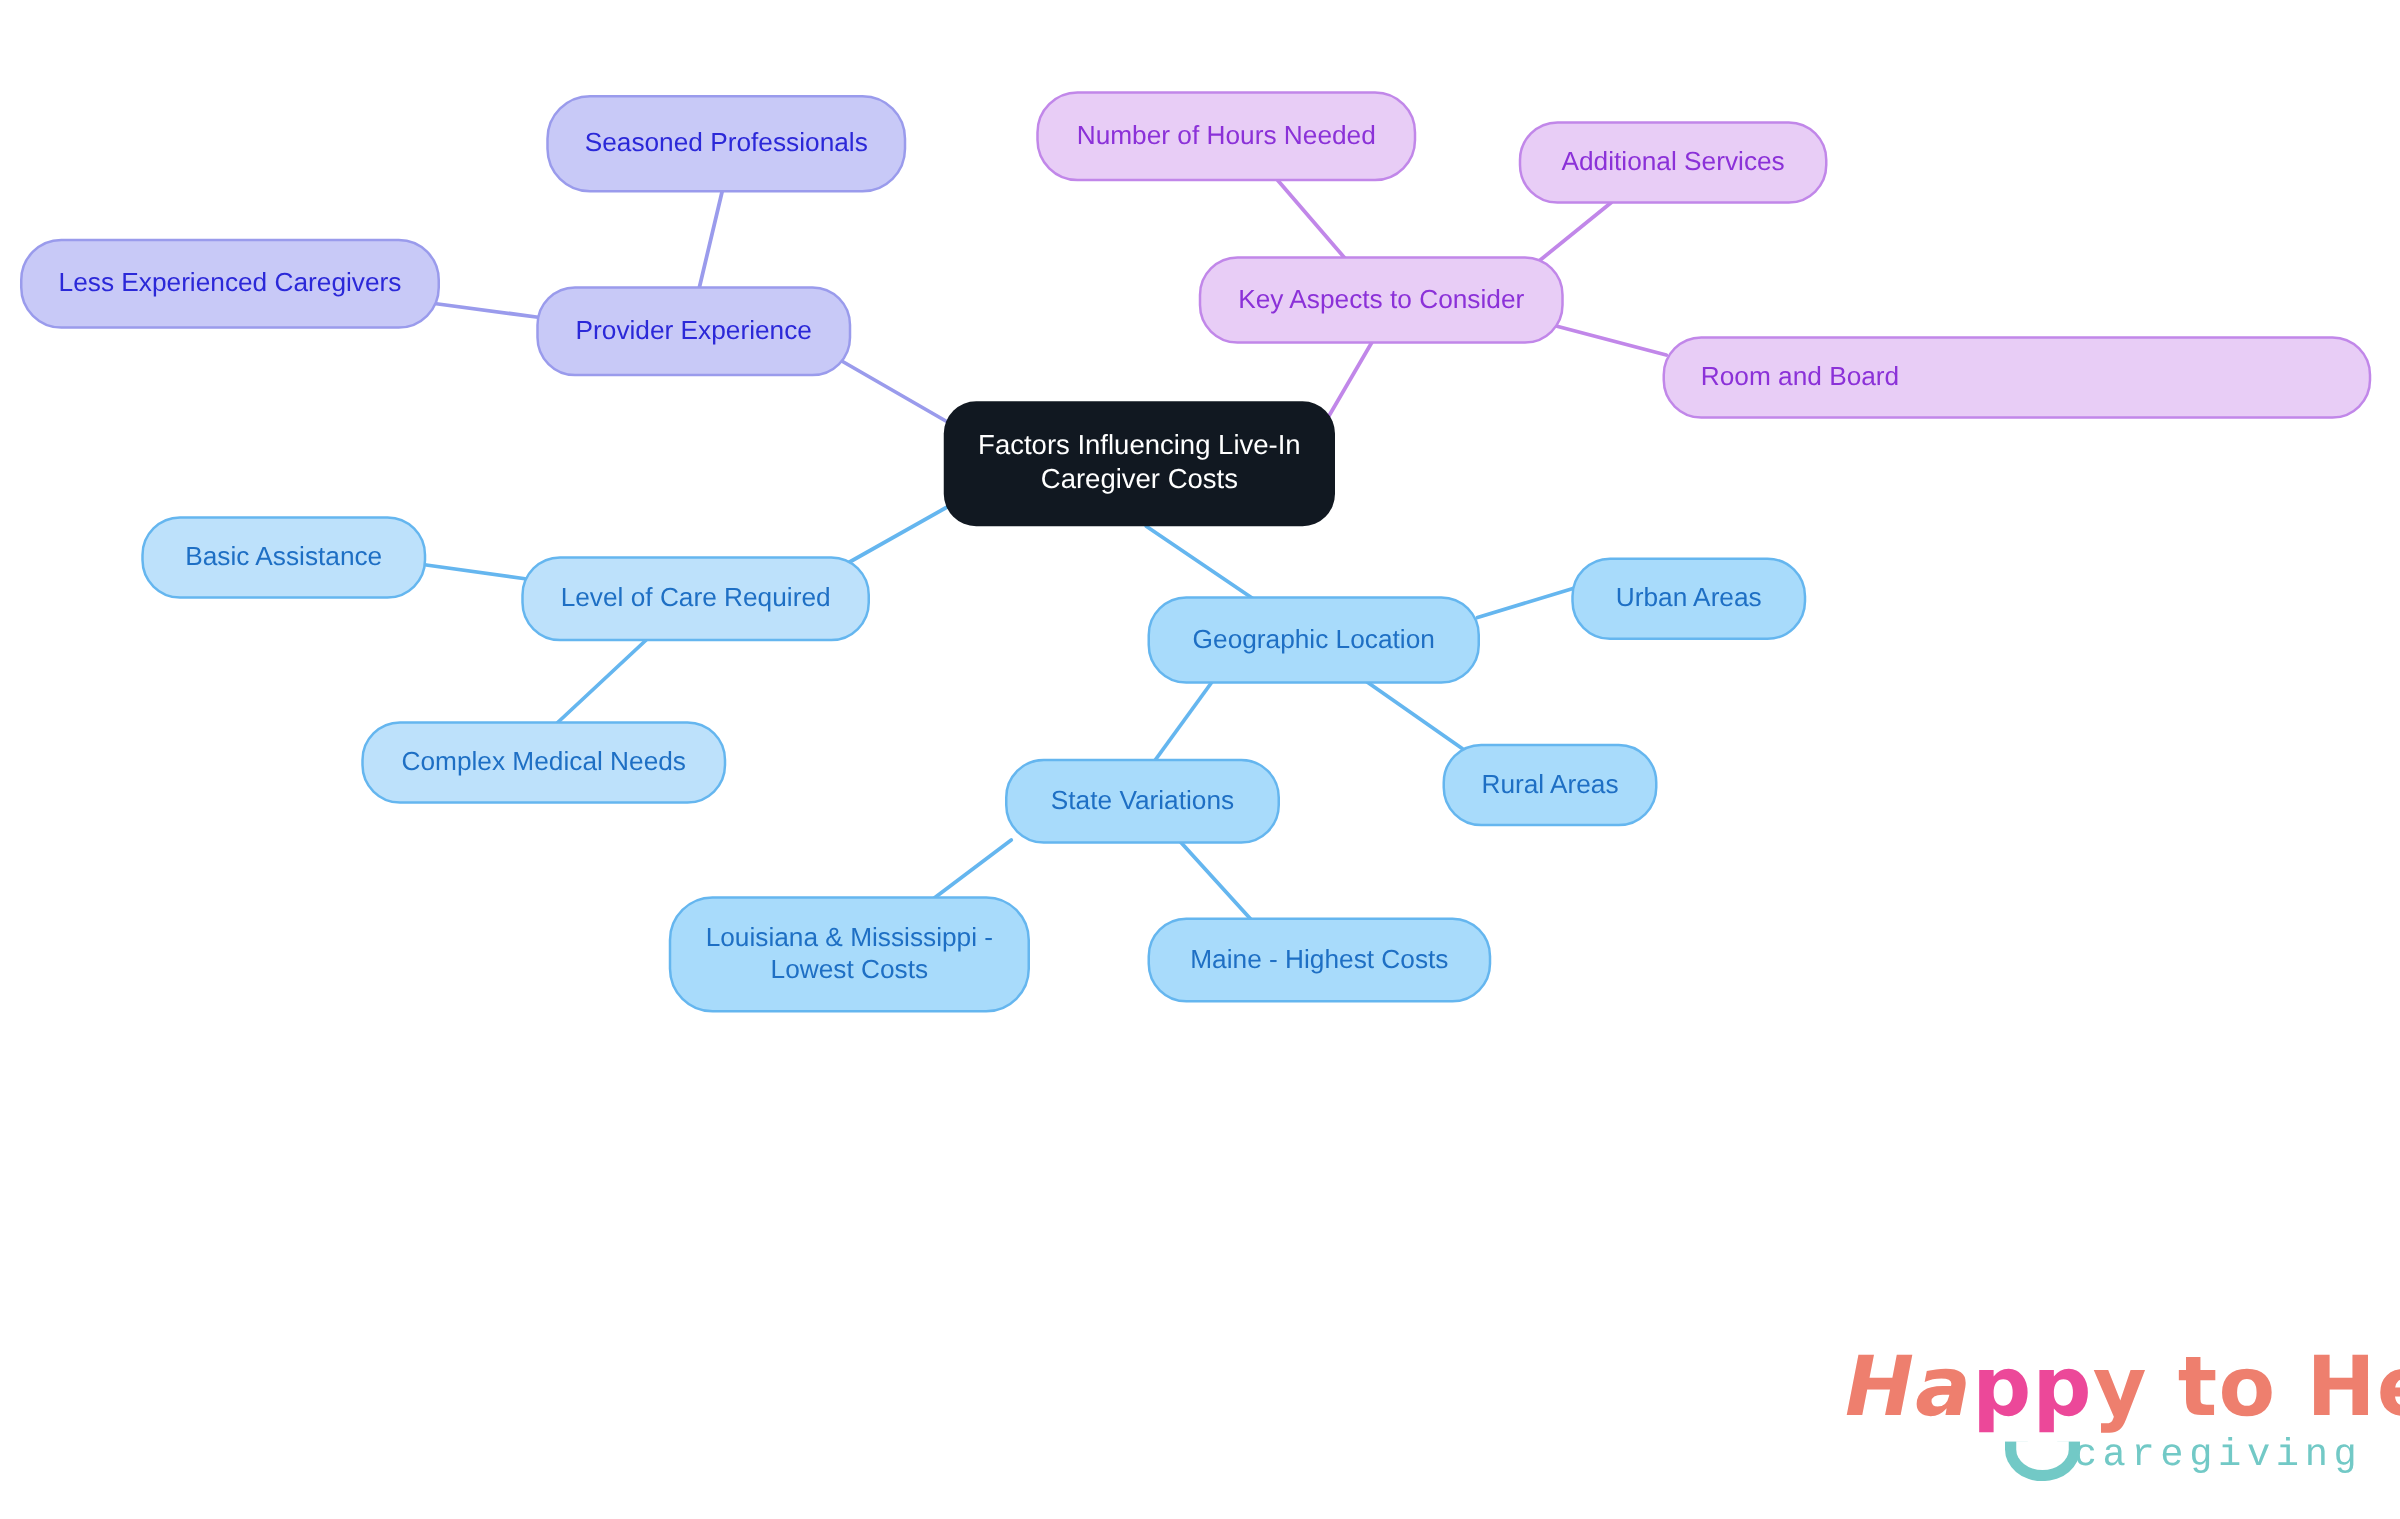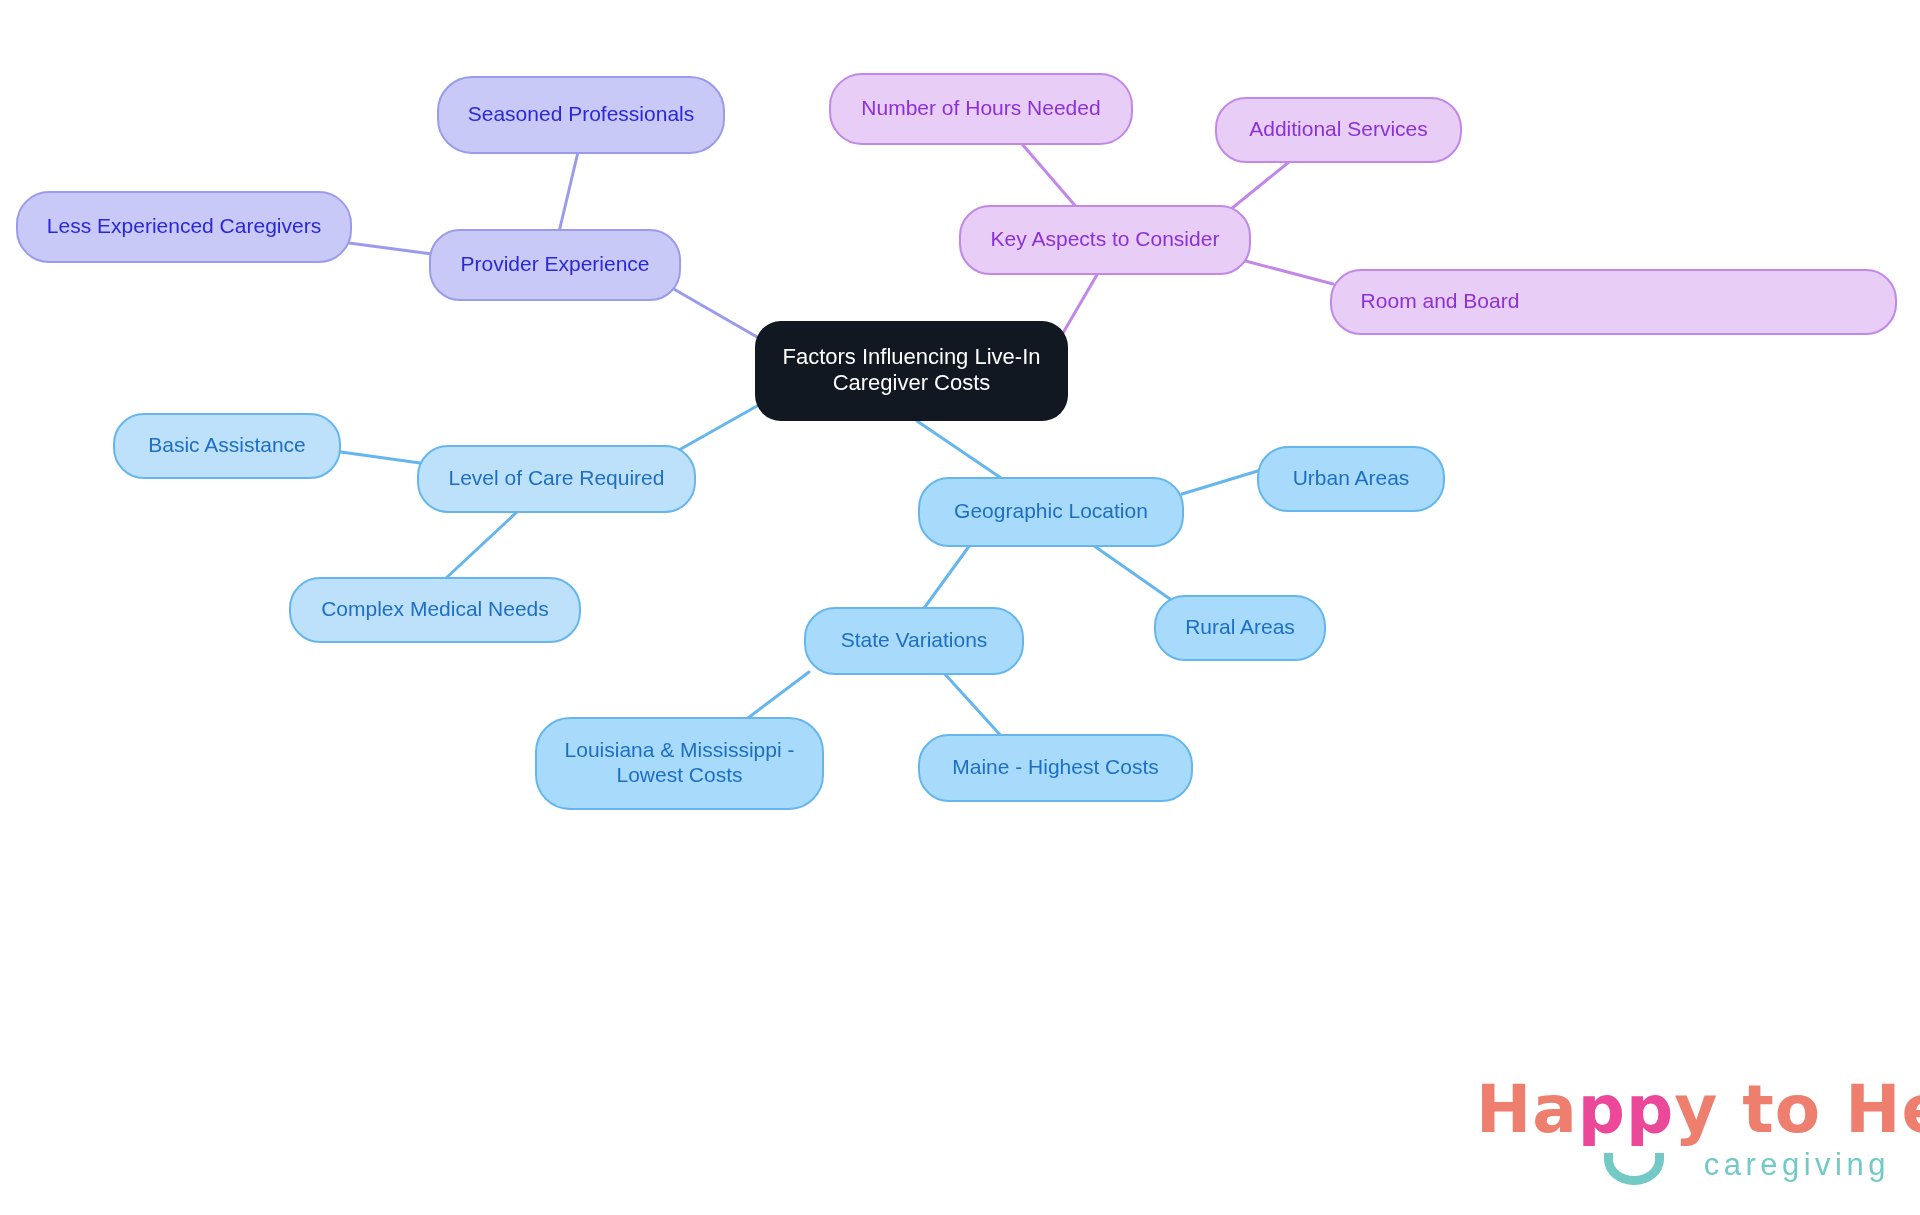--- a/index.html
+++ b/index.html
@@ -53,21 +53,21 @@
     font-weight: bold;
     font-size: 66px;
     letter-spacing: 1px;
     line-height: 1;
     white-space: nowrap;
   }
   .logo-sub {
     position: absolute;
     right: 6px;
     top: 72px;
-    font-family: Liberation Sans, sans-serif;
+    font-family: Liberation Mono, monospace;
     font-size: 31px;
     letter-spacing: 4.5px;
     line-height: 1;
     white-space: nowrap;
   }
   .logo-smile {
     position: absolute;
     left: 128px;
     top: 76px;
     width: 60px;
@@ -170,19 +170,19 @@
         </g>
         <g>
           <rect x="919" y="735" width="273" height="66" rx="30" ry="30" fill="#A8DBFB" stroke="#65B6EF" stroke-width="2"></rect>
           <text x="1055.5" y="768" class="node-label" fill="#1E6FC4" font-size="21"><tspan x="1055.5">Maine - Highest Costs</tspan></text>
         </g>
       </g>
   </svg>
 
   <div id="brand-logo">
     <div class="logo-wordmark">
-      <span style="color: rgb(238, 127, 110);">Ha</span><span style="color: #ec4899;">pp</span><span style="color: rgb(238, 127, 110);">y</span><span style="color: rgb(238, 127, 110);"> to </span><span style="color: rgb(238, 127, 110);">Hel</span>
+      <span style="color: rgb(238, 127, 110); font-style: italic;">Ha</span><span style="color: #ec4899;">pp</span><span style="color: rgb(238, 127, 110);">y</span><span style="color: rgb(238, 127, 110);"> to </span><span style="color: rgb(238, 127, 110);">Hel</span>
     </div>
     <div class="logo-smile" style="border-color: rgb(114, 201, 198);"></div>
     <div class="logo-sub" style="color: rgb(114, 201, 198);">caregiving</div>
   </div>
 
 </div>
 
 </body></html>

